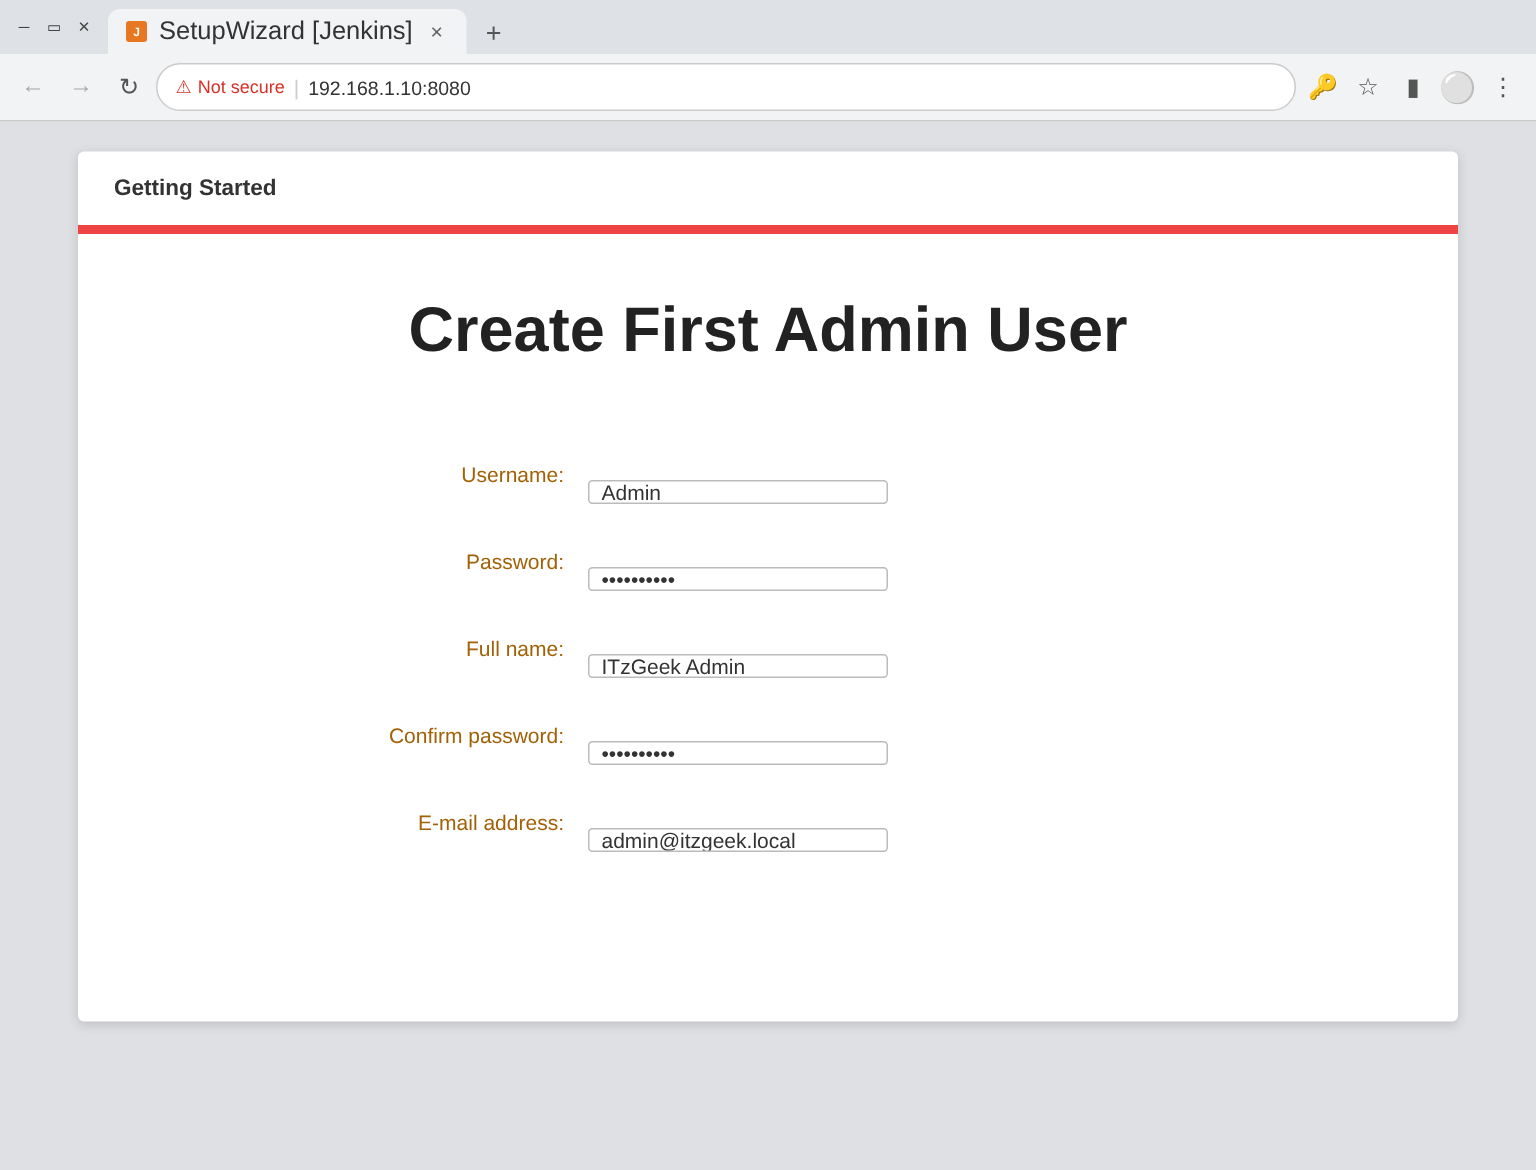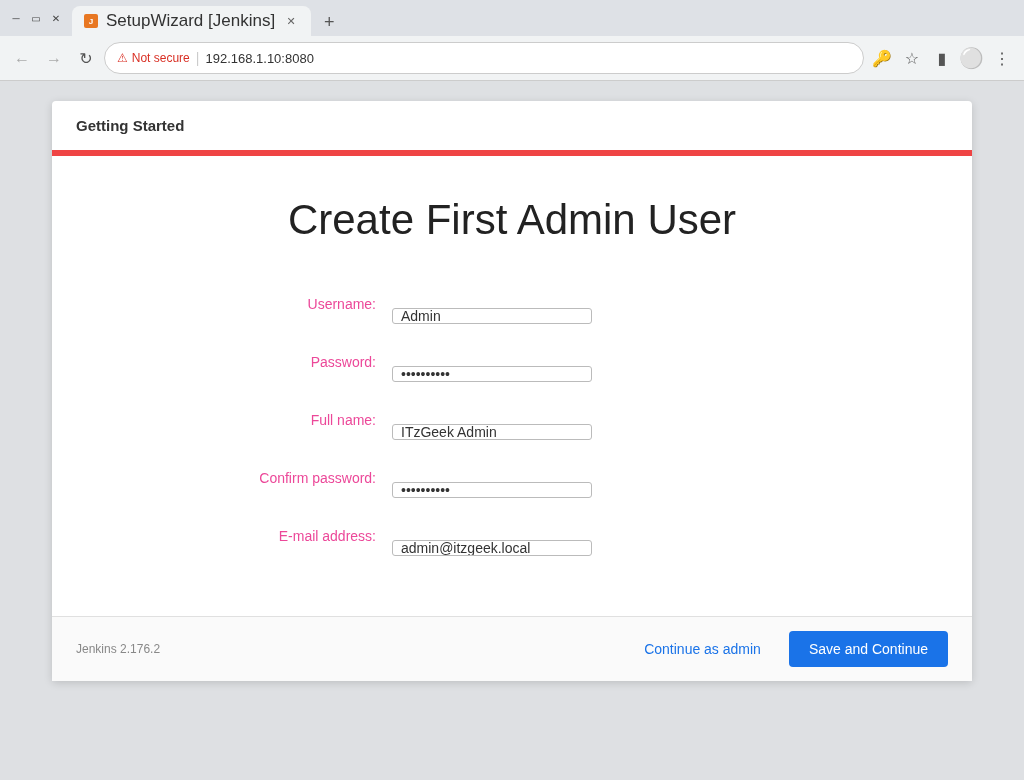--- a/index.html
+++ b/index.html
@@ -226,42 +226,42 @@
     .wizard-body {
       flex: 1;
       padding: 40px 60px 20px 60px;
       display: flex;
       flex-direction: column;
       align-items: center;
     }
 
     .form-title {
       font-size: 42px;
-      font-weight: 400;
+      font-weight: 700;
       color: #222;
-      margin-bottom: 40px;
+      margin-bottom: 52px;
       text-align: center;
     }
 
     .form-table {
       width: 560px;
     }
 
     .form-row {
       display: flex;
       align-items: center;
       margin-bottom: 18px;
     }
 
     .form-label {
       width: 160px;
       text-align: right;
       padding-right: 16px;
       font-size: 14px;
-      color: #ec4899;
+      color: #a16207;
       flex-shrink: 0;
     }
 
     .form-input {
       width: 200px;
       height: 16px;
       border: 1px solid #bbb;
       border-radius: 3px;
       padding: 0 8px;
       font-size: 14px;
@@ -403,21 +403,14 @@
           <input class="form-input" type="password" value="1234567890" style="">
         </div>
 
         <div class="form-row">
           <label class="form-label">E-mail address:</label>
           <input class="form-input" type="email" value="admin@itzgeek.local" style="">
         </div>
       </div>
     </div>
 
-    <div class="wizard-footer">
-      <span class="footer-version">Jenkins 2.176.2</span>
-      <div class="footer-actions">
-        <button class="btn-link">Continue as admin</button>
-        <button class="btn-primary">Save and Continue</button>
-      </div>
-    </div>
   </div>
 </div>
 
 </body></html>

